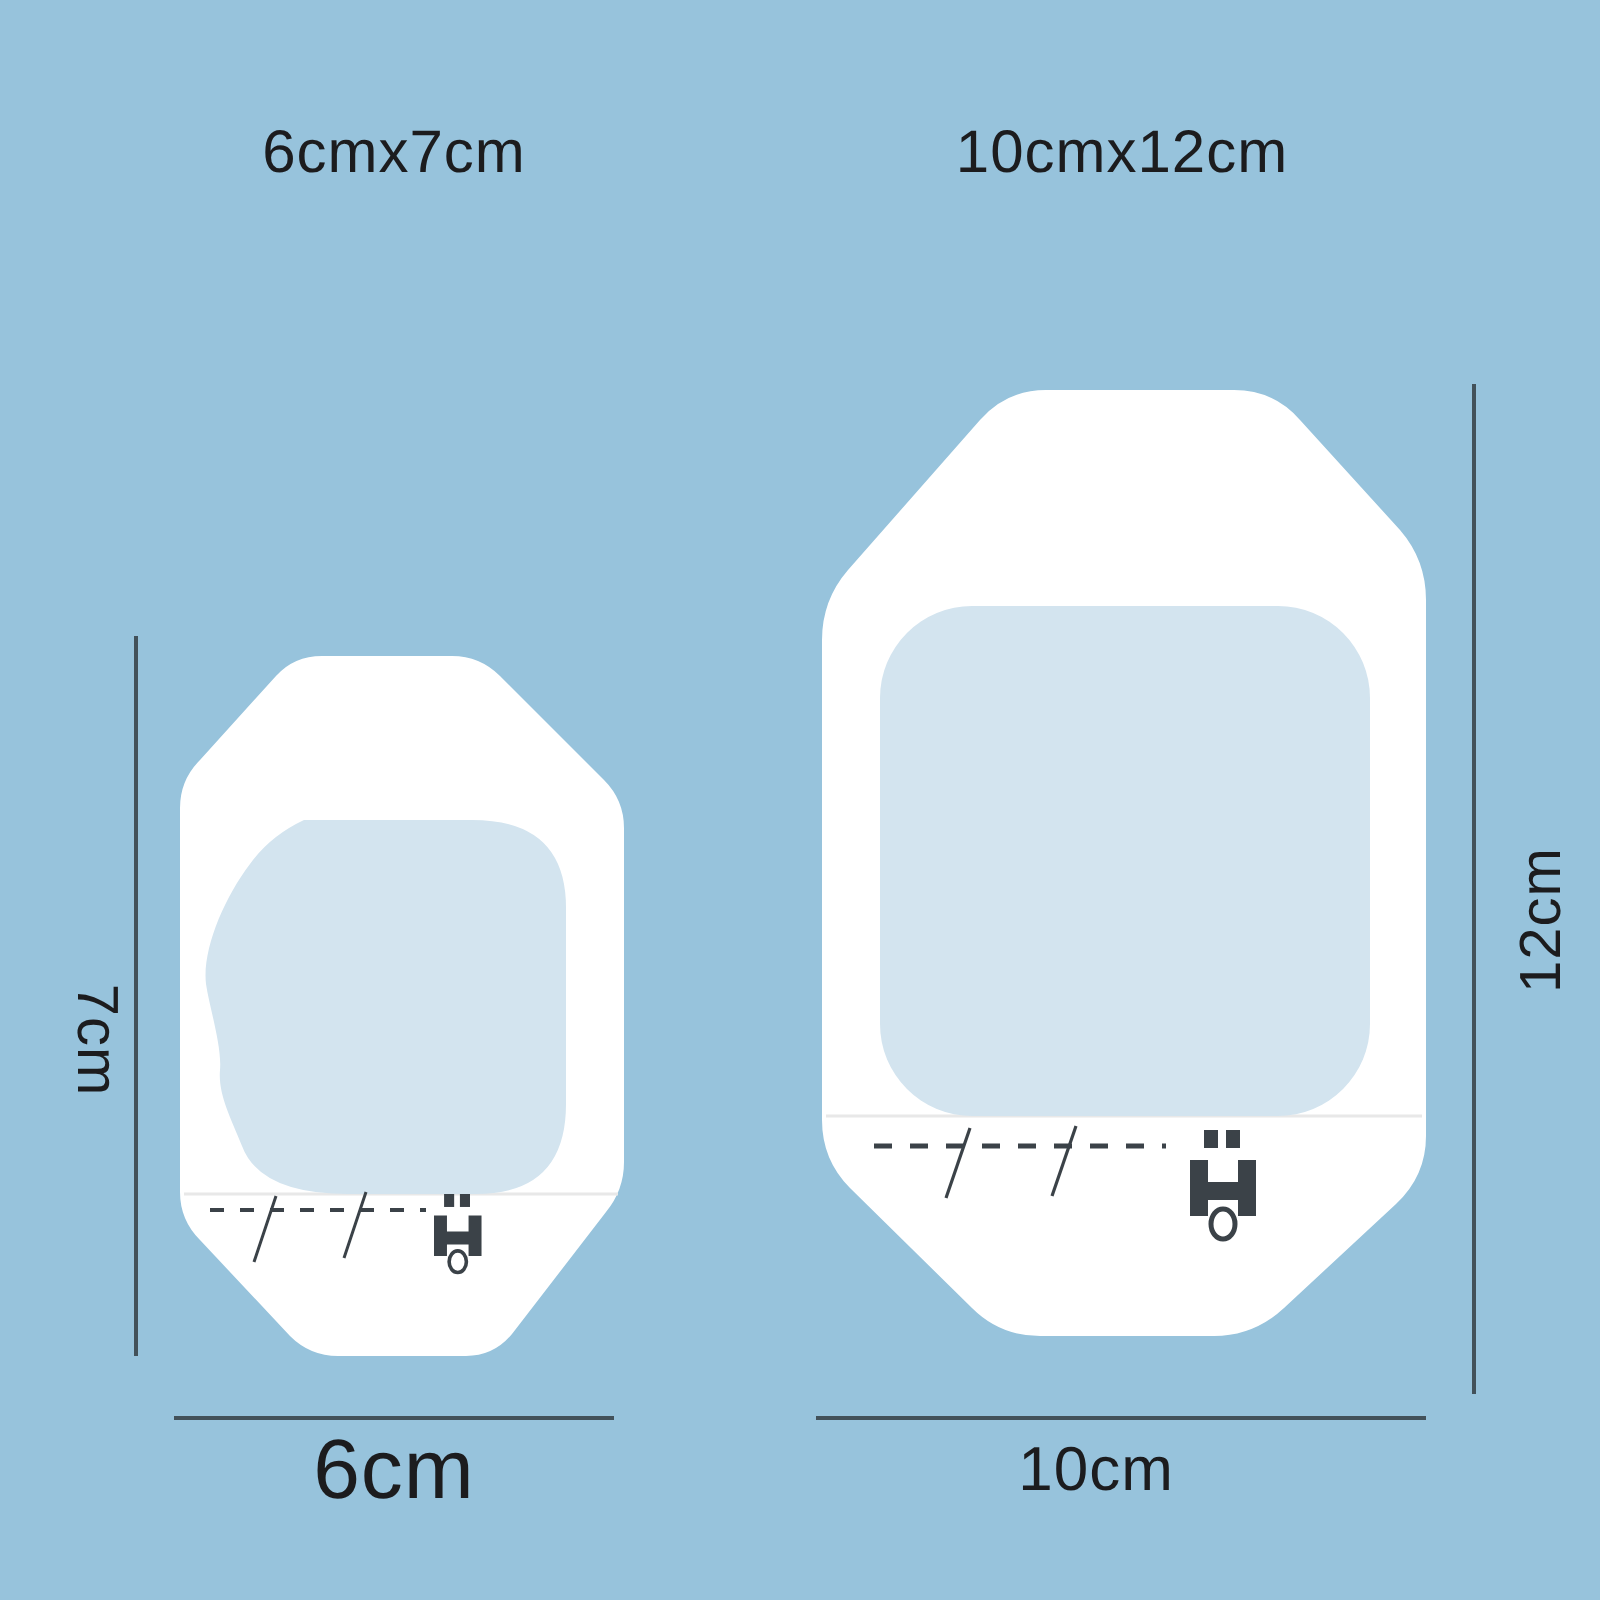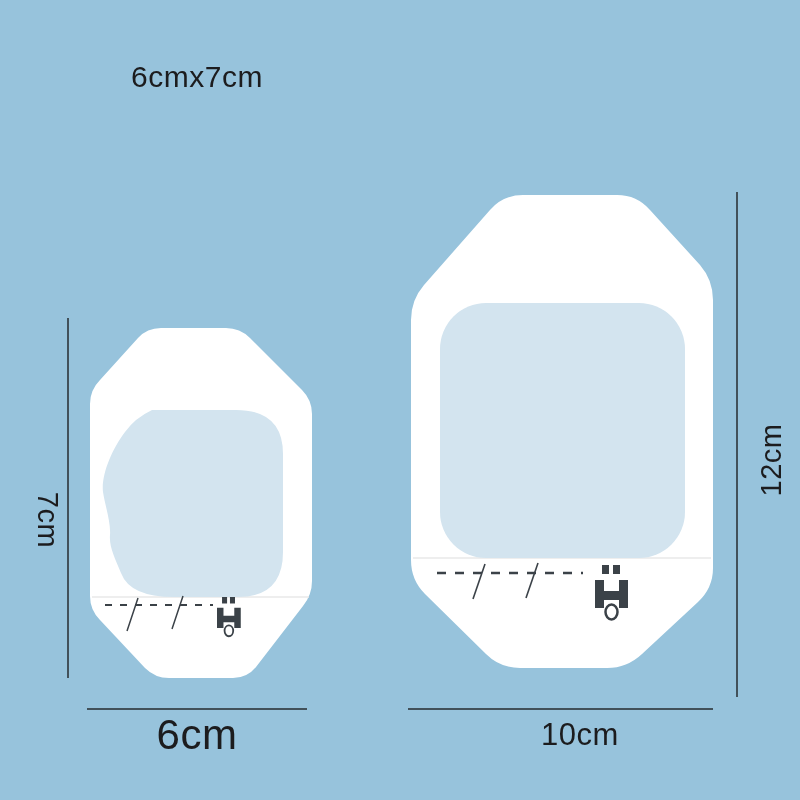--- a/index.html
+++ b/index.html
@@ -28,38 +28,39 @@
     font-size:30px;
     font-weight:500;
     letter-spacing:0.5px;
     text-align:center;
     line-height:32px;
     white-space:nowrap;
   }
   .top-label-small{left:97px;top:61px;width:200px;}
   .top-label-large{left:441px;top:61px;width:240px;}
   .bottom-label-small{left:137px;top:719px;width:120px;font-size:42px;}
-  .bottom-label-large{left:510px;top:719px;width:140px;font-size:31px;}
+  .bottom-label-large{left:478px;top:719px;width:140px;font-size:31px;}
   .side-label-left{left:8px;top:504px;width:80px;font-size:29px;transform:rotate(90deg);}
   .side-label-right{left:726px;top:444px;width:90px;font-size:29px;transform:rotate(-90deg);}
   .dim-line{position:absolute;background:var(--dimension-line);}
   .v-line-left{left:67px;top:318px;width:2px;height:360px;}
   .v-line-right{left:736px;top:192px;width:2px;height:505px;}
   .h-line-left{left:87px;top:708px;width:220px;height:2px;}
   .h-line-right{left:408px;top:708px;width:305px;height:2px;}
   .dressing-svg{position:absolute;}
   .dressing-small{left:88px;top:326px;}
   .dressing-large{left:405px;top:190px;}
 </style>
 </head>
 <body>
 
 <div class="stage">
 
   <div class="lbl top-label-small">6cmx7cm</div>
+  <div class="lbl top-label-large">10cmx12cm</div>
 
   <svg class="dressing-svg dressing-small" width="230" height="356" viewBox="0 0 230 356">
 
     <path d="M 73 2 L 138 2 Q 152 2 162 12 L 214 64 Q 224 74 224 88 L 224 255 Q 224 269 215 280 L 168 341 Q 159 352 145 352 L 81 352 Q 67 352 57 342 L 12 294 Q 2 284 2 270 L 2 78 Q 2 64 12 54 L 50 12 Q 59 2 73 2 Z" style="fill:var(--dressing-white)"></path>
 
     <line x1="4" y1="271" x2="221" y2="271" style="stroke:var(--seam-gray)" stroke-width="1.5"></line>
 
     <path d="M 64 84 L 148 84 Q 195 84 195 128 L 195 226 Q 195 271 150 271 L 86 271 Q 42 271 33 247 C 27 232 21 221 22 209 C 23 197 17 179 15 166 C 13 149 24 123 37 106 Q 47 92 64 84 Z" style="fill:var(--pane-blue)"></path>
 
     <line x1="17" y1="279" x2="125" y2="279" style="stroke:var(--marking-dark)" stroke-width="2" stroke-dasharray="7 8"></line>

